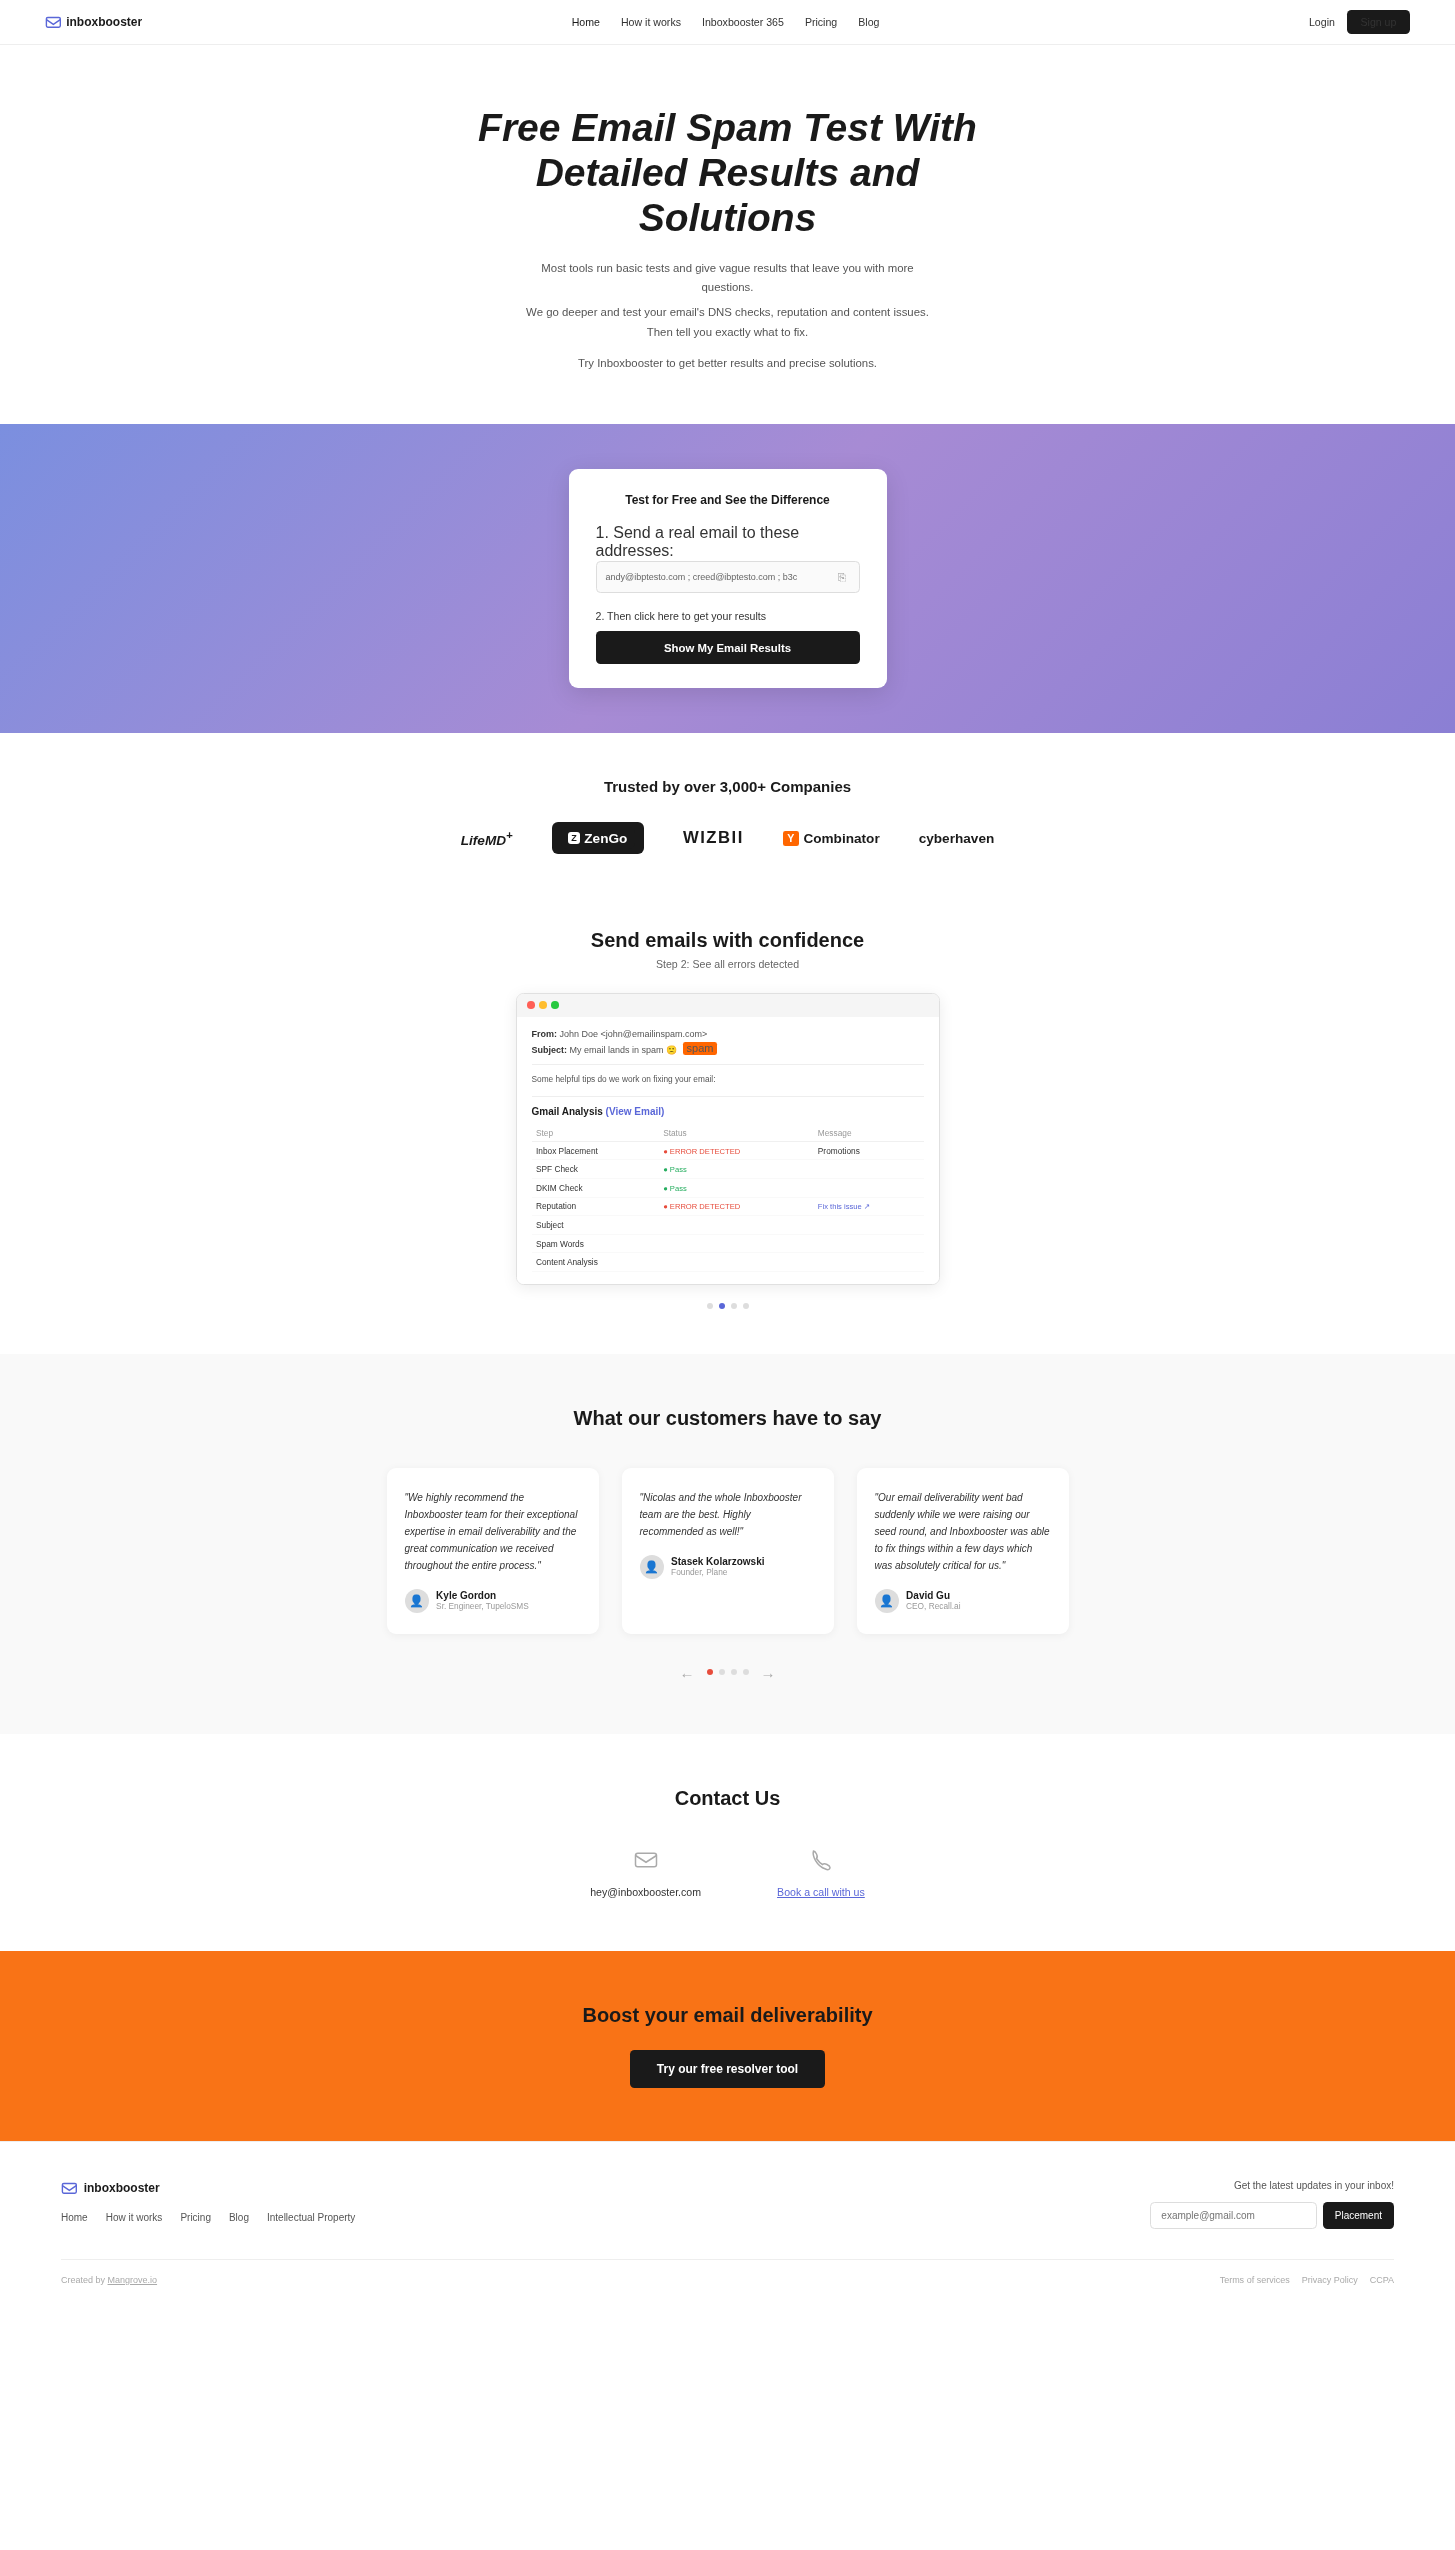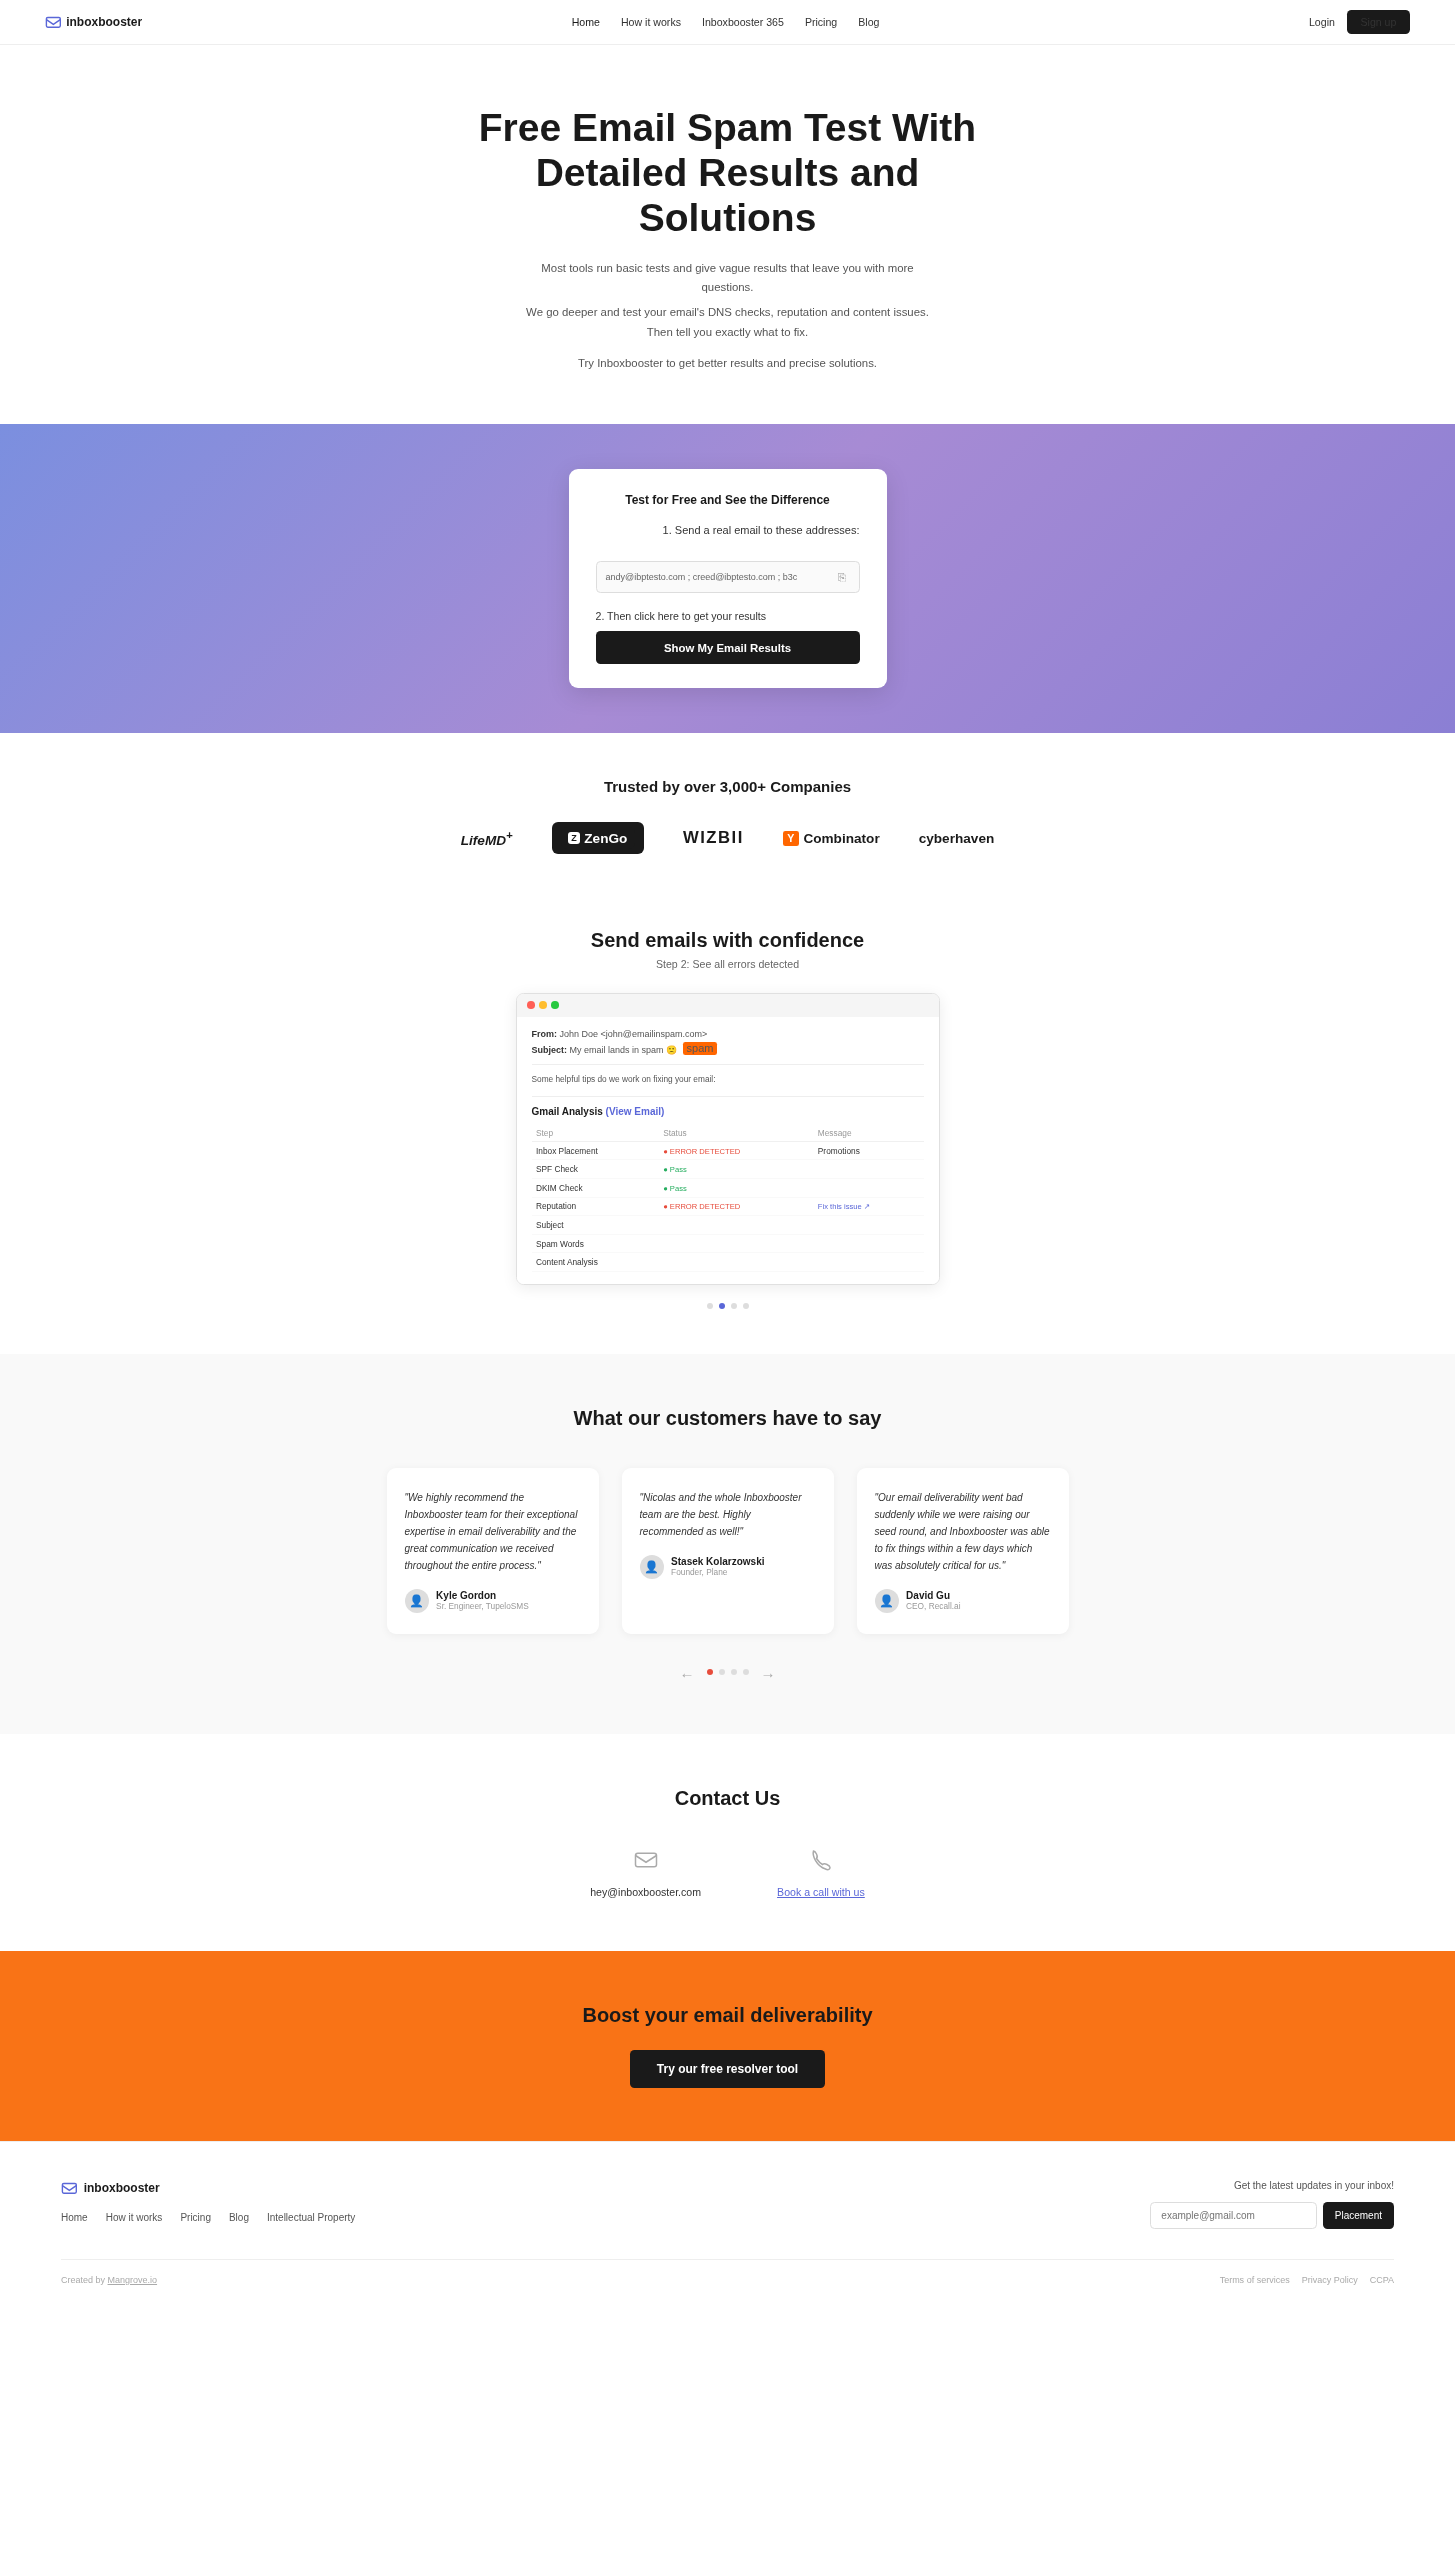--- a/index.html
+++ b/index.html
@@ -17,36 +17,36 @@
     .nav-links .active { color: #1a1a1a; font-weight: 500; }
     .nav-auth { display: flex; gap: 12px; align-items: center; }
     .nav-auth a { text-decoration: none; color: #333; font-size: 10.6px; }
     .btn-signup {
       background: #1a1a1a; color: #fff; padding: 6px 13.6px;
       border-radius: 4.5px; text-decoration: none; font-size: 10.6px;
     }
 
     
     .hero { text-align: center; padding: 61px 30px 45px; }
-    .hero h1 { font-size: 39px; font-weight: 800; line-height: 1.15; max-width: 531px; margin: 0 auto 18px; }
+    .hero h1 { font-size: 39px; font-weight: 800; line-height: 1.15; max-width: 531px; margin: 0 auto 18px; font-style: italic; }
     .hero p { font-size: 11.4px; color: #555; max-width: 424px; margin: 0 auto 6px; line-height: 1.7; }
 
     
     .gradient-section {
       background: linear-gradient(135deg, #7b8fdf 0%, #a78bd4 50%, #8b7fd4 100%);
       padding: 45px 30px;
       display: flex; justify-content: center;
     }
     .test-card {
       background: #fff; border-radius: 9px; padding: 24px 27px;
       width: 318px; box-shadow: 0 6px 24px rgba(0,0,0,0.12);
       text-align: center;
     }
     .test-card h3 { font-size: 12px; font-weight: 600; margin-bottom: 16.7px; color: #1a1a1a; }
-    .test-card .step-label { font-size: 11px; color: #333; margin-bottom: 25px; text-align: right; }
+    .test-card .step-label { font-size: 16px; color: #333; margin-bottom: 1px; text-align: left; }
     .email-addresses-box {
       display: flex; align-items: center; justify-content: space-between;
       border: 0.8px solid #ddd; border-radius: 4.5px; padding: 7.6px 9px;
       font-size: 9px; color: #666; margin-bottom: 16.7px; text-align: left;
       background: #fafafa;
     }
     .copy-icon {
       width: 15px; height: 15px; cursor: pointer; flex-shrink: 0;
       display: flex; align-items: center; justify-content: center;
       color: #999; font-size: 10.6px;

